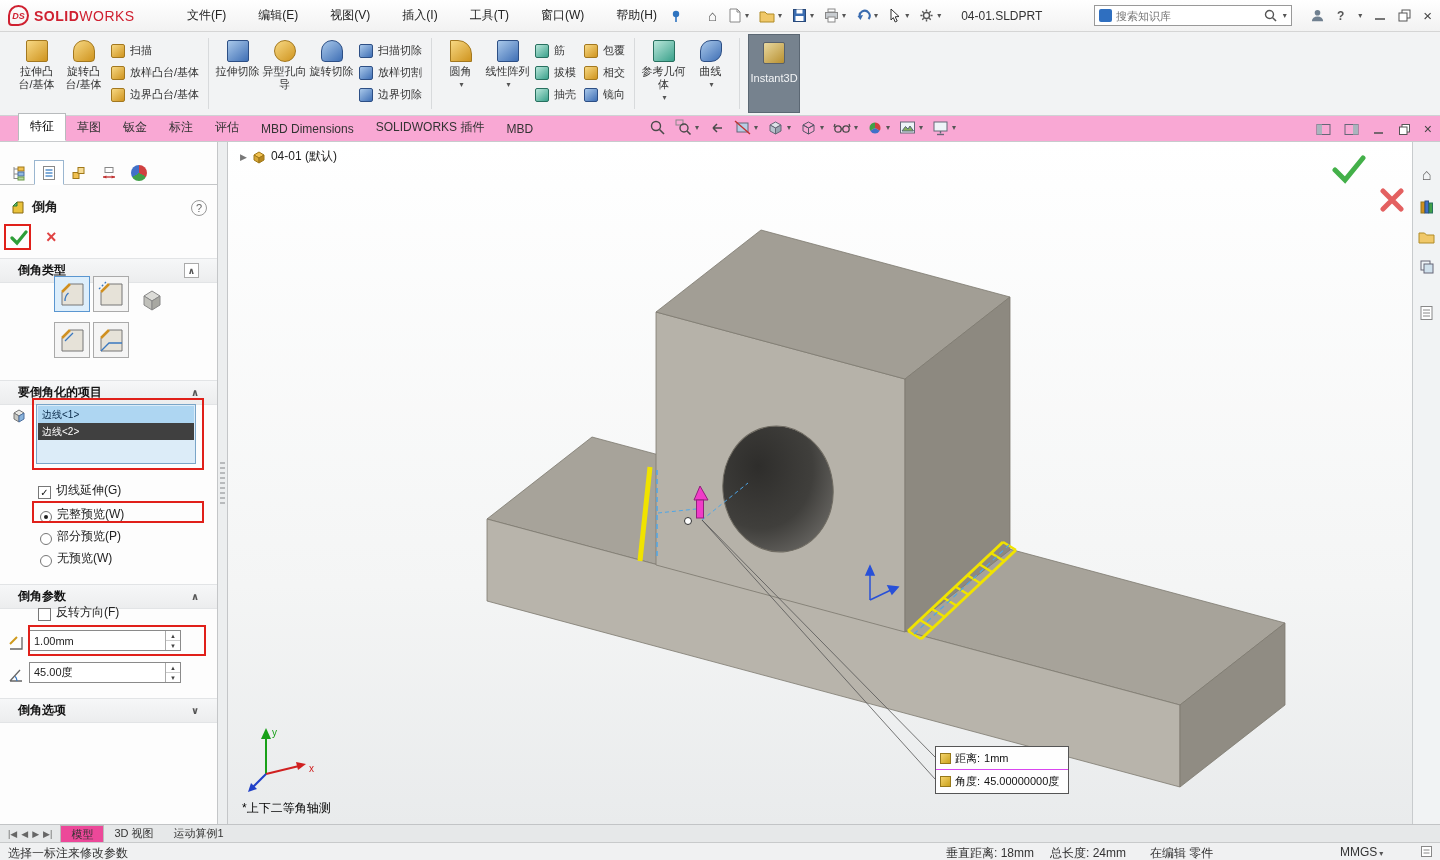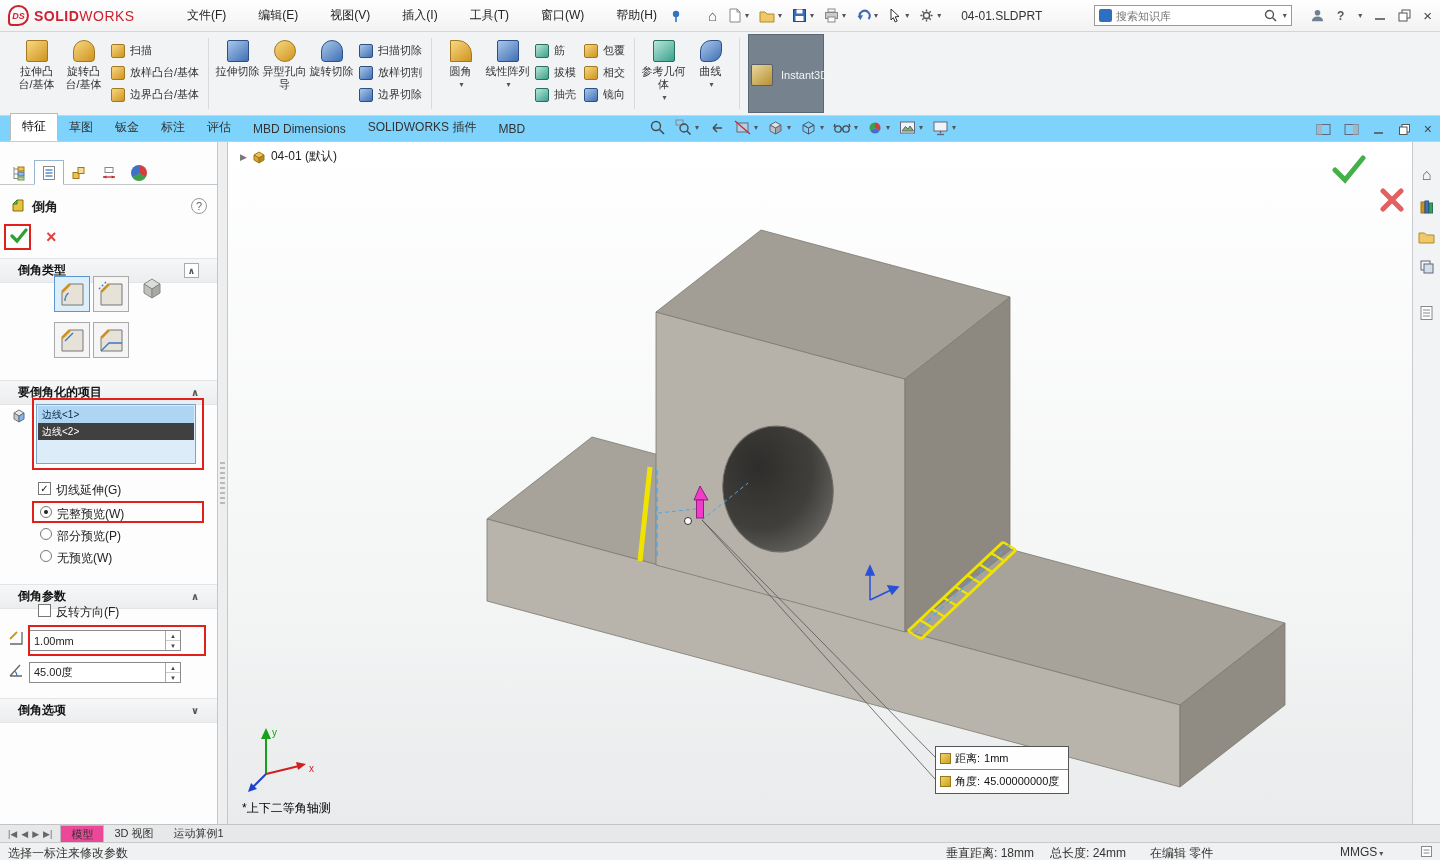--- a/index.html
+++ b/index.html
@@ -27,35 +27,35 @@
 .vsep{width:1px;background:#d8dadc;margin:4px 2px}
 .bb{width:47px;display:flex;flex-direction:column;align-items:center;text-align:center;font-size:11px;line-height:13px;padding:4px 0 2px;color:#333}
 .bb .ic{margin-bottom:3px}
 .scol{display:flex;flex-direction:column;gap:7px;padding:7px 4px 0}
 .sb{display:flex;align-items:center;gap:5px;font-size:11px;color:#333;white-space:nowrap}
 .ic{width:22px;height:22px;border-radius:2px;flex:0 0 auto}
 .ics{width:14px;height:14px;border-radius:2px;flex:0 0 auto}
 .gold{background:linear-grad;background:linear-gradient(140deg,#f7d883,#cf941f);border:1px solid #a3781f}
 .blue{background:linear-gradient(140deg,#a9c8ea,#3f6fb5);border:1px solid #2d4f85}
 .teal{background:linear-gradient(140deg,#b9e6da,#3aa18b);border:1px solid #27705f}
-.instant{width:76px;margin-left:6px;background:#76828e;border:1px solid #5b6773;color:#f2f4f6;display:flex;flex-direction:row;align-items:center;padding:7px 2px 4px;font-size:11px;gap:8px}
+.instant{width:52px;margin-left:6px;background:#76828e;border:1px solid #5b6773;color:#f2f4f6;display:flex;flex-direction:column;align-items:center;padding:7px 2px 4px;font-size:11px;gap:8px}
 .instant .ic{background:linear-gradient(140deg,#e8d8a0,#b89030);border:1px solid #57606b}
 
-#tabrow{position:absolute;top:116px;left:0;width:100%;height:26px;background:#7dd3fc;border-bottom:1px solid #c8cbcd;display:flex;align-items:flex-end;padding-left:10px}
+#tabrow{position:absolute;top:116px;left:0;width:100%;height:26px;background:#f9a8d4;border-bottom:1px solid #c8cbcd;display:flex;align-items:flex-end;padding-left:18px}
 .rtab{padding:4px 11px 5px;color:#333}
 .rtab.active{background:#fff;border:1px solid #b8bbbd;border-bottom:1px solid #fff;color:#000}
 .hud{position:absolute;left:648px;top:2px;display:flex;align-items:center;gap:7px}
 .hudbtn{display:flex;align-items:center;gap:1px;padding:1px}
 .panectl{position:absolute;right:8px;top:5px;display:flex;gap:13px;align-items:center;color:#555}
 
 #pm{position:absolute;left:0;top:142px;width:218px;height:682px;background:#fdfdfd;border-right:1px solid #c4c6c8}
 .pmtabs{position:absolute;left:0;top:18px;width:100%;display:flex;padding-left:4px;border-bottom:1px solid #c4c6c8}
 .pmtab{width:30px;height:25px;display:flex;align-items:center;justify-content:center;border:1px solid transparent;margin-bottom:-1px}
 .pmtab.active{border-color:#9ab6d0;background:#fff;border-bottom-color:#fff}
-.prow{position:absolute;display:flex;align-items:flex-start;gap:6px;font-size:12px}
+.prow{position:absolute;display:flex;align-items:flex-end;gap:6px;font-size:12px}
 .shead{position:absolute;left:0;width:100%;padding:3px 18px;font-weight:bold;font-size:12px;color:#111;background:linear-gradient(#f6f7f8,#ecedee);border-top:1px solid #e2e4e6;border-bottom:1px solid #e2e4e6;display:flex;align-items:center}
 .chev{margin-left:auto;color:#555;font-size:10px}
 .chevbox{margin-left:auto;width:15px;height:15px;border:1px solid #aaa;background:#fff;display:flex;align-items:center;justify-content:center;font-size:9px;color:#555}
 .help{margin-left:auto;width:16px;height:16px;border:1px solid #999;border-radius:50%;color:#666;font-size:11px;display:flex;align-items:center;justify-content:center}
 .cancelx{color:#e04343;font-size:18px;font-weight:bold;line-height:18px}
 .tbtn{width:36px;height:36px;border:1px solid #aaa;background:#f5f5f5;display:flex;align-items:center;justify-content:center}
 .tbtn.sel{border:1px solid #5a96d0;background:#ddeefb}
 .cb{width:13px;height:13px;border:1px solid #777;background:#fff;display:flex;align-items:center;justify-content:center;font-size:10px;color:#111;flex:0 0 auto}
 .rd{width:12px;height:12px;border:1px solid #777;border-radius:50%;background:#fff;position:relative;flex:0 0 auto}
 .rd.sel::after{content:"";position:absolute;inset:3px;border-radius:50%;background:#222}

